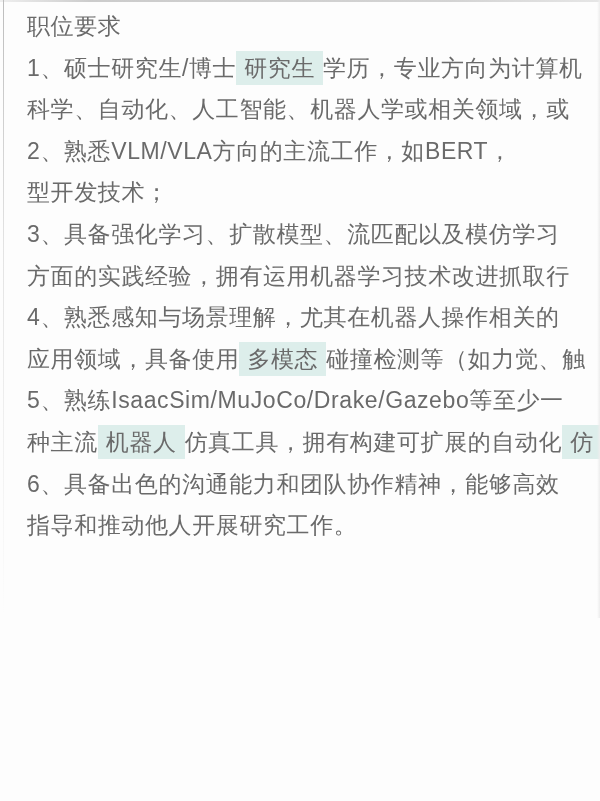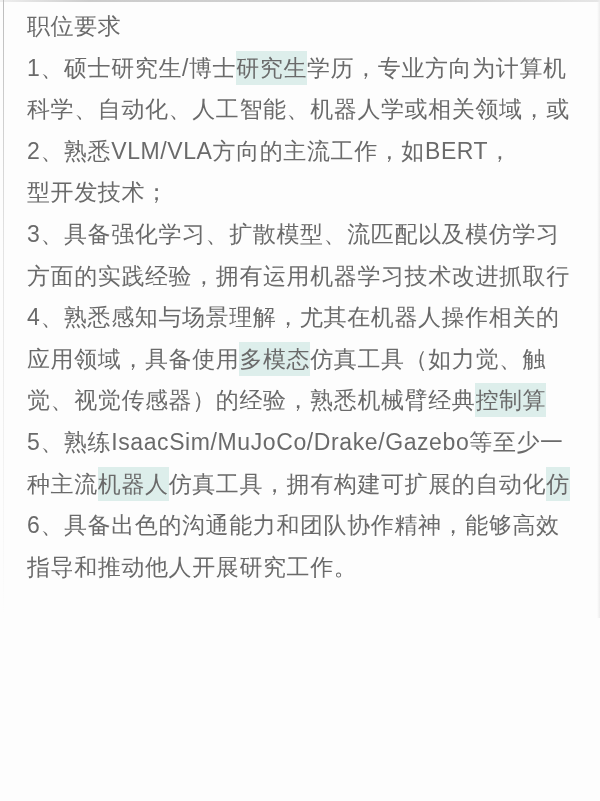--- a/index.html
+++ b/index.html
@@ -47,39 +47,38 @@
     font-size: 23px;
     line-height: 41.6px;
     letter-spacing: 0.6px;
     font-weight: 400;
     white-space: nowrap;
   }
   .title { margin: 0; }
   .seg { white-space: pre; }
   .hl {
     background: var(--hl);
-    padding: 4px 0;
+    padding: 4px 8px;
   }
 </style>
 </head>
 <body>
 
 <div class="page">
   <div class="top-edge"></div>
   <div class="left-edge"></div>
   <div class="right-edge"></div>
   <h1 class="title">职位要求</h1>
   <div class="lines">
       <div class="line"><span class="seg">1、硕士研究生/博士</span><span class="seg hl">研究生</span><span class="seg">学历，专业方向为计算机</span></div>
       <div class="line"><span class="seg">科学、自动化、人工智能、机器人学或相关领域，或</span></div>
       <div class="line"><span class="seg">2、熟悉VLM/VLA方向的主流工作，如BERT，</span></div>
       <div class="line"><span class="seg">型开发技术；</span></div>
       <div class="line"><span class="seg">3、具备强化学习、扩散模型、流匹配以及模仿学习</span></div>
       <div class="line"><span class="seg">方面的实践经验，拥有运用机器学习技术改进抓取行</span></div>
       <div class="line"><span class="seg">4、熟悉感知与场景理解，尤其在机器人操作相关的</span></div>
-      <div class="line"><span class="seg">应用领域，具备使用</span><span class="seg hl">多模态</span><span class="seg">仿真工具（如力觉、触</span></div>
-      <div class="line"><span class="seg">觉、视觉传感器）的经验，熟悉机械臂经典</span><span class="seg hl">控制算</span></div>
+      <div class="line"><span class="seg">应用领域，具备使用</span><span class="seg hl">多模态</span><span class="seg">碰撞检测等（如力觉、触</span></div>
       <div class="line"><span class="seg">5、熟练IsaacSim/MuJoCo/Drake/Gazebo等至少一</span></div>
       <div class="line"><span class="seg">种主流</span><span class="seg hl">机器人</span><span class="seg">仿真工具，拥有构建可扩展的自动化</span><span class="seg hl">仿</span></div>
       <div class="line"><span class="seg">6、具备出色的沟通能力和团队协作精神，能够高效</span></div>
       <div class="line"><span class="seg">指导和推动他人开展研究工作。</span></div>
     </div>
 </div>
 
 </body></html>

